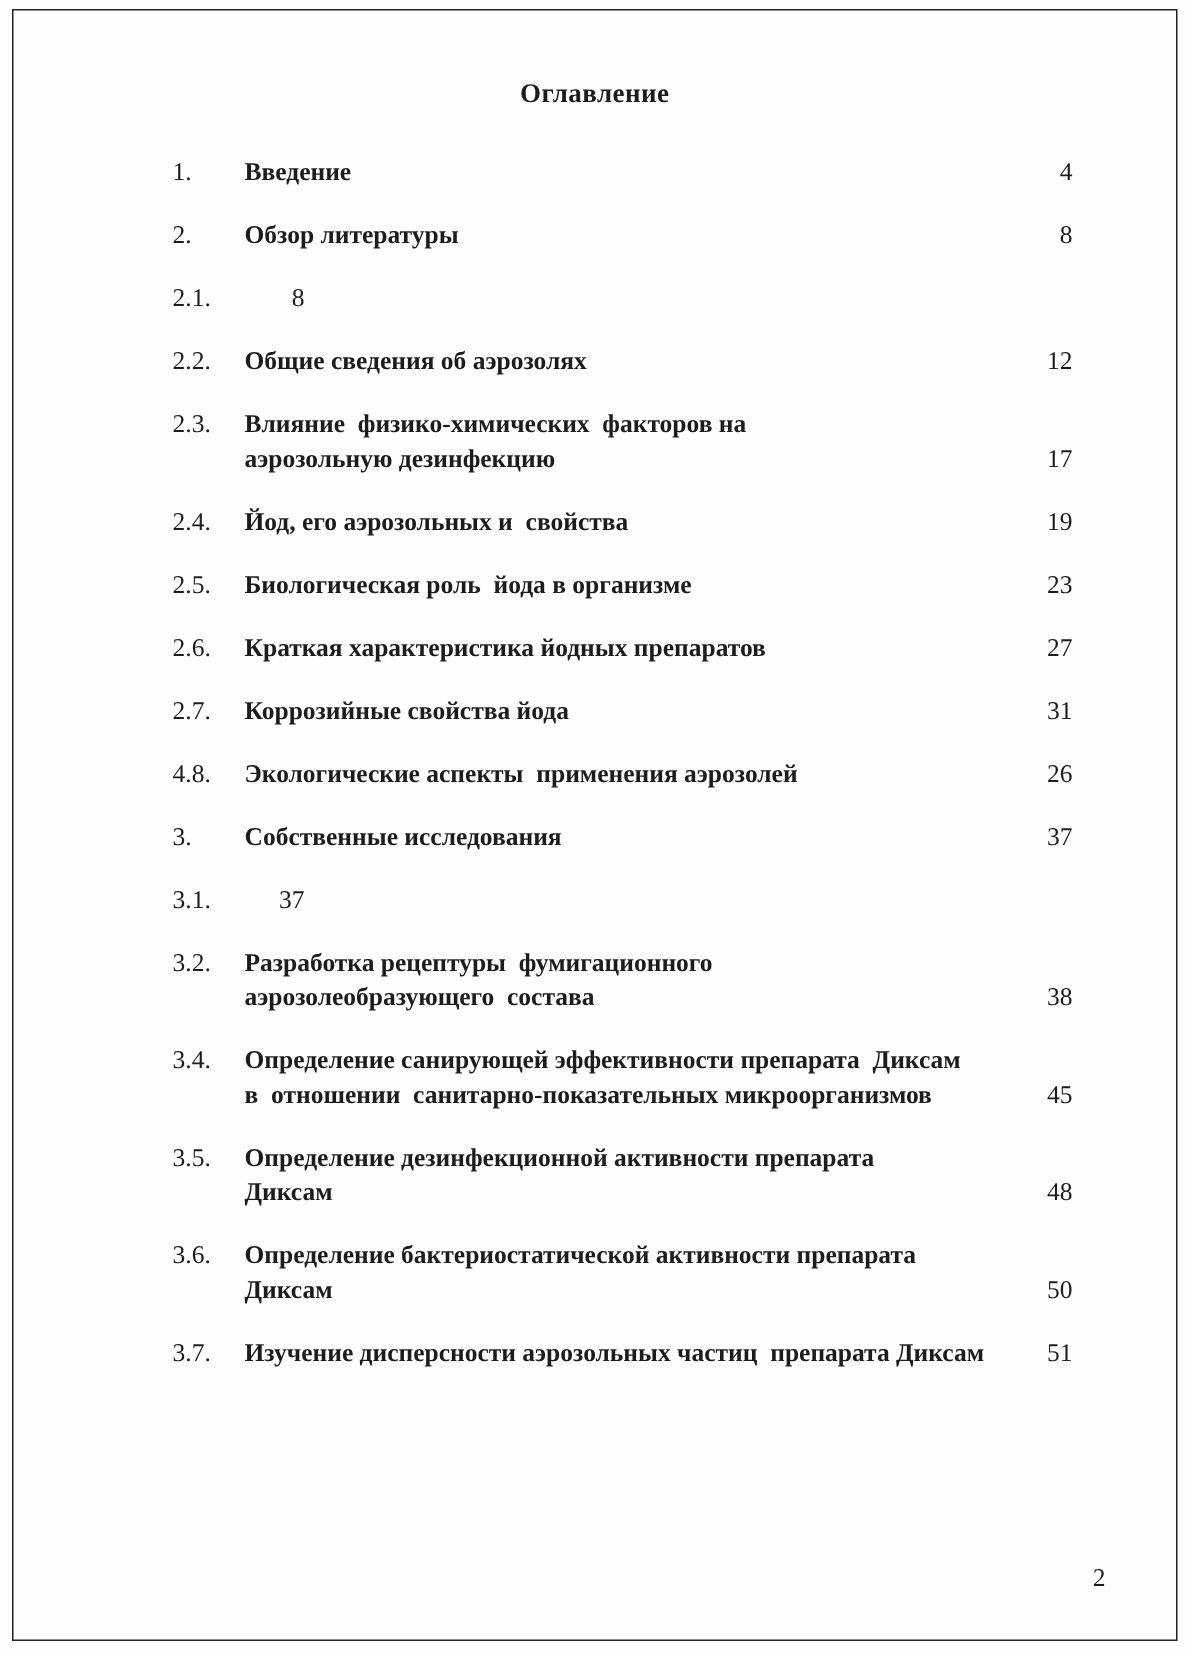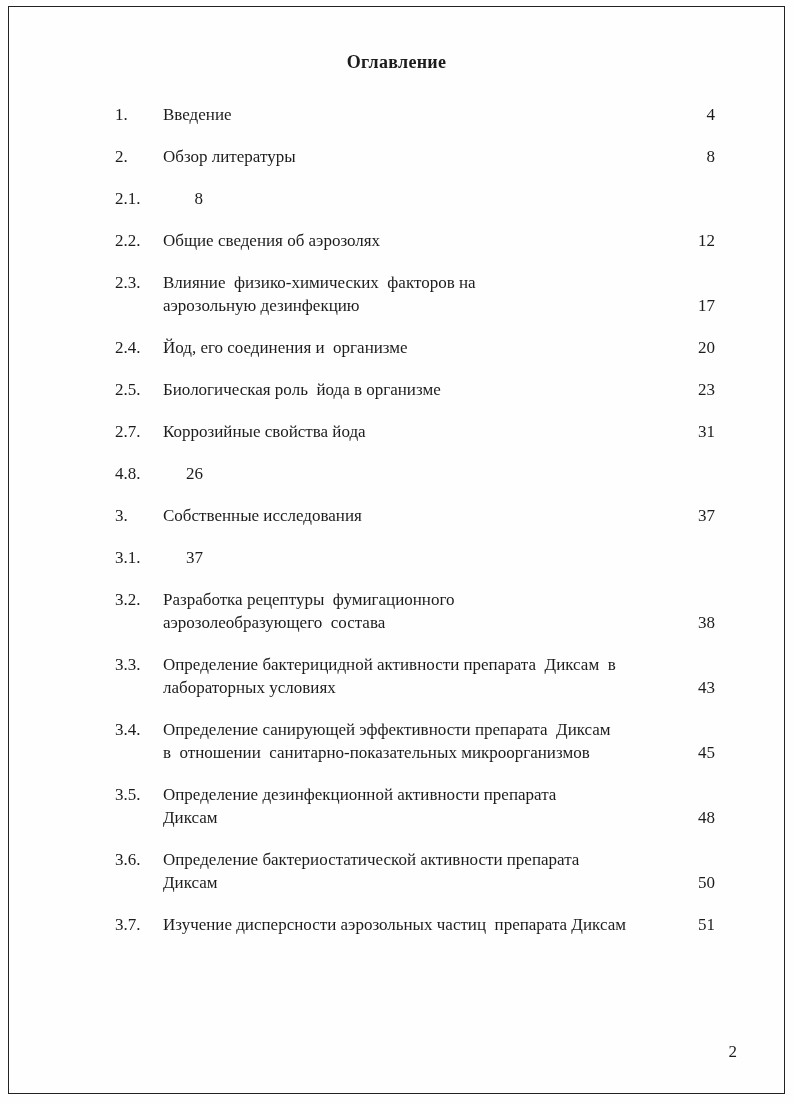--- a/index.html
+++ b/index.html
@@ -45,20 +45,21 @@
     line-height: 23px;
   }
   .num {
     flex: 0 0 48px;
     align-self: flex-start;
   }
   .txt {
     flex: 1 1 auto;
     white-space: pre-wrap;
     padding-right: 8px;
+    font-weight: bold;
   }
   .pg {
     flex: 0 0 40px;
     text-align: right;
     align-self: flex-end;
   }
   .page-number {
     position: absolute;
     right: 56px;
     bottom: 42px;
@@ -100,40 +101,46 @@
 
     <div class="row">
       <span class="num">2.3.</span>
       <span class="txt">Влияние  физико-химических  факторов на
 аэрозольную дезинфекцию</span>
       <span class="pg">17</span>
     </div>
 
     <div class="row">
       <span class="num">2.4.</span>
-      <span class="txt">Йод, его соединения и  организме</span>
-      <span class="pg">20</span>
+      <span class="txt">Йод, его аэрозольных и  свойства</span>
+      <span class="pg">19</span>
     </div>
 
     <div class="row">
       <span class="num">2.5.</span>
       <span class="txt">Биологическая роль  йода в организме</span>
       <span class="pg">23</span>
     </div>
 
+    <div class="row">
+      <span class="num">2.6.</span>
+      <span class="txt">Краткая характеристика йодных препаратов</span>
+      <span class="pg">27</span>
+    </div>
 
     <div class="row">
       <span class="num">2.7.</span>
       <span class="txt">Коррозийные свойства йода</span>
       <span class="pg">31</span>
     </div>
 
 
     <div class="row">
       <span class="num">4.8.</span>
+      <span class="txt">Экологические аспекты  применения аэрозолей</span>
       <span class="pg">26</span>
     </div>
 
     <div class="row">
       <span class="num">3.</span>
       <span class="txt">Собственные исследования</span>
       <span class="pg">37</span>
     </div>
 
     <div class="row">
@@ -141,26 +148,20 @@
       <span class="pg">37</span>
     </div>
 
     <div class="row">
       <span class="num">3.2.</span>
       <span class="txt">Разработка рецептуры  фумигационного
 аэрозолеобразующего  состава</span>
       <span class="pg">38</span>
     </div>
 
-    <div class="row">
-      <span class="num">3.3.</span>
-      <span class="txt">Определение бактерицидной активности препарата  Диксам  в
-лабораторных условиях</span>
-      <span class="pg">43</span>
-    </div>
 
     <div class="row">
       <span class="num">3.4.</span>
       <span class="txt">Определение санирующей эффективности препарата  Диксам
 в  отношении  санитарно-показательных микроорганизмов</span>
       <span class="pg">45</span>
     </div>
 
     <div class="row">
       <span class="num">3.5.</span>

